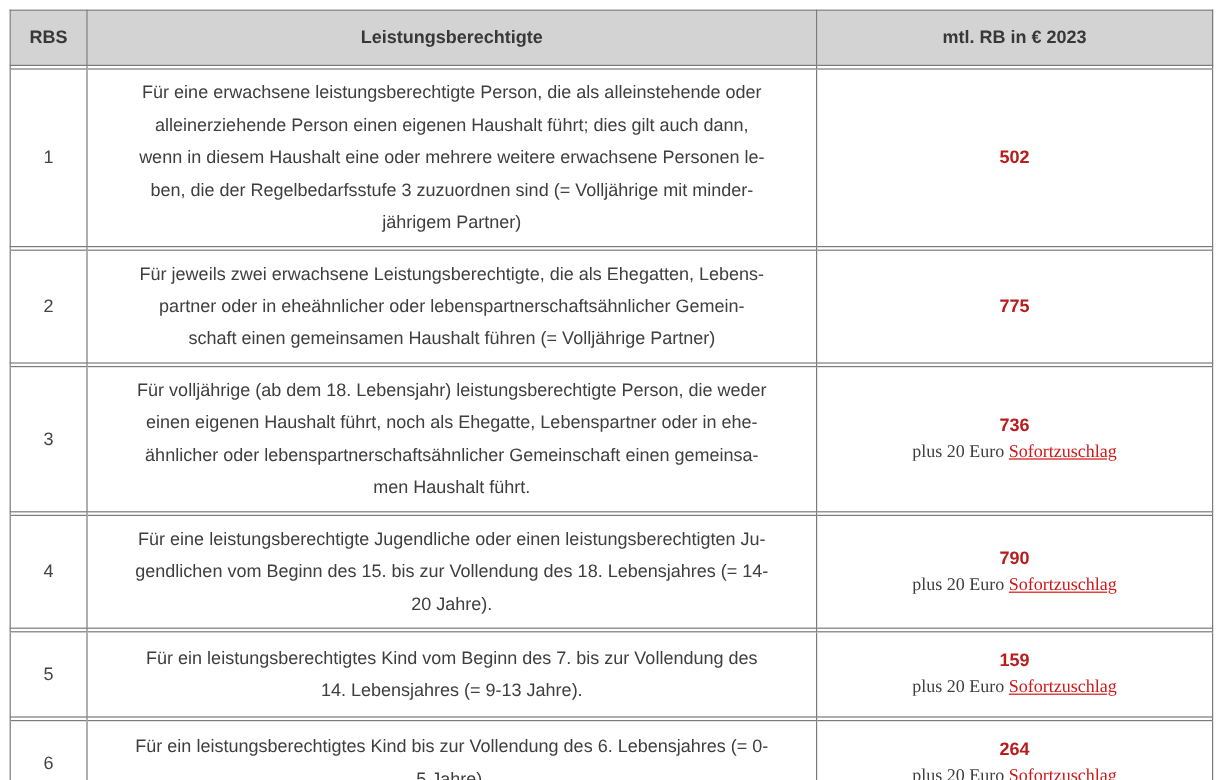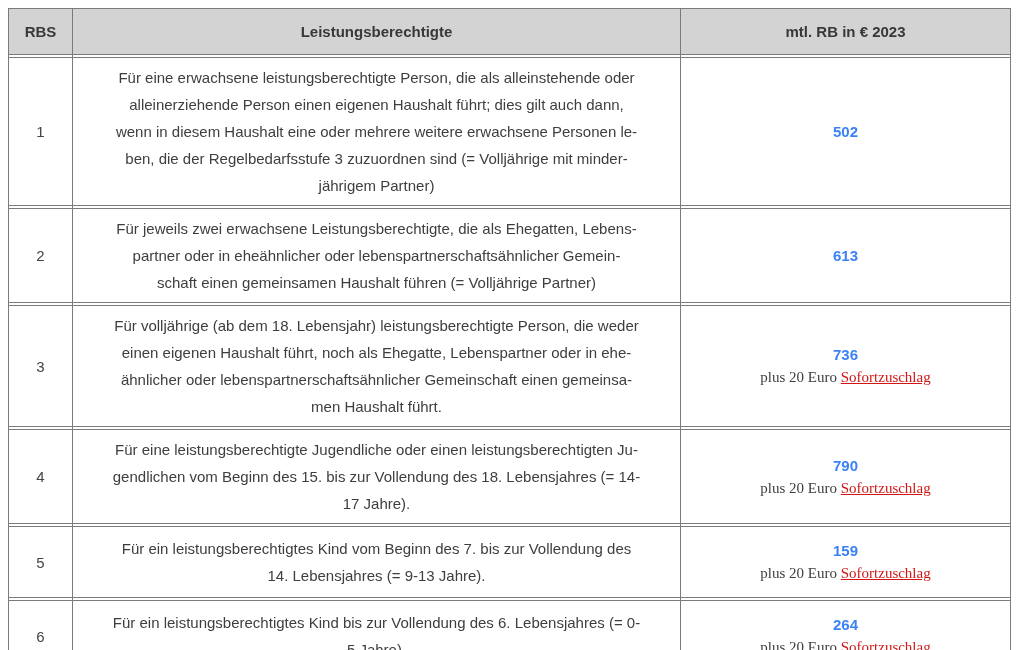--- a/index.html
+++ b/index.html
@@ -61,21 +61,21 @@
     line-height: 27px;
     white-space: pre-line;
   }
   td.amount-cell {
     text-align: center;
     vertical-align: middle;
     padding: 4px 8px;
   }
   .amount-value {
     font-weight: bold;
-    color: #3b82f6;
+    color: #b91c1c;
     line-height: 22px;
   }
   .surcharge-line {
     line-height: 22px;
     color: #3e3e3e;
     font-family: Liberation Serif, serif;
   }
   a.sz-link {
     color: #d01717;
     text-decoration: underline;
@@ -128,21 +128,21 @@
           <td></td>
           <td></td>
         </tr>
 
     <tr class="r2">
       <td class="rbs-cell">2</td>
       <td class="desc-cell">Für jeweils zwei erwachsene Leistungsberechtigte, die als Ehegatten, Lebens-
 partner oder in eheähnlicher oder lebenspartnerschaftsähnlicher Gemein-
 schaft einen gemeinsamen Haushalt führen (= Volljährige Partner)</td>
       <td class="amount-cell">
-        <div class="amount-value">613</div>
+        <div class="amount-value">775</div>
       </td>
     </tr>
 
     <tr class="spacer">
           <td></td>
           <td></td>
           <td></td>
         </tr>
 
     <tr class="r3">
@@ -163,21 +163,21 @@
     <tr class="spacer">
           <td></td>
           <td></td>
           <td></td>
         </tr>
 
     <tr class="r4">
       <td class="rbs-cell">4</td>
       <td class="desc-cell">Für eine leistungsberechtigte Jugendliche oder einen leistungsberechtigten Ju-
 gendlichen vom Beginn des 15. bis zur Vollendung des 18. Lebensjahres (= 14-
-17 Jahre).</td>
+20 Jahre).</td>
       <td class="amount-cell">
         <div class="amount-value">790</div>
         <div class="surcharge-line">
           <span>plus 20 Euro</span>
           <a href="#" class="sz-link">Sofortzuschlag</a>
         </div>
       </td>
     </tr>
 
     <tr class="spacer">

